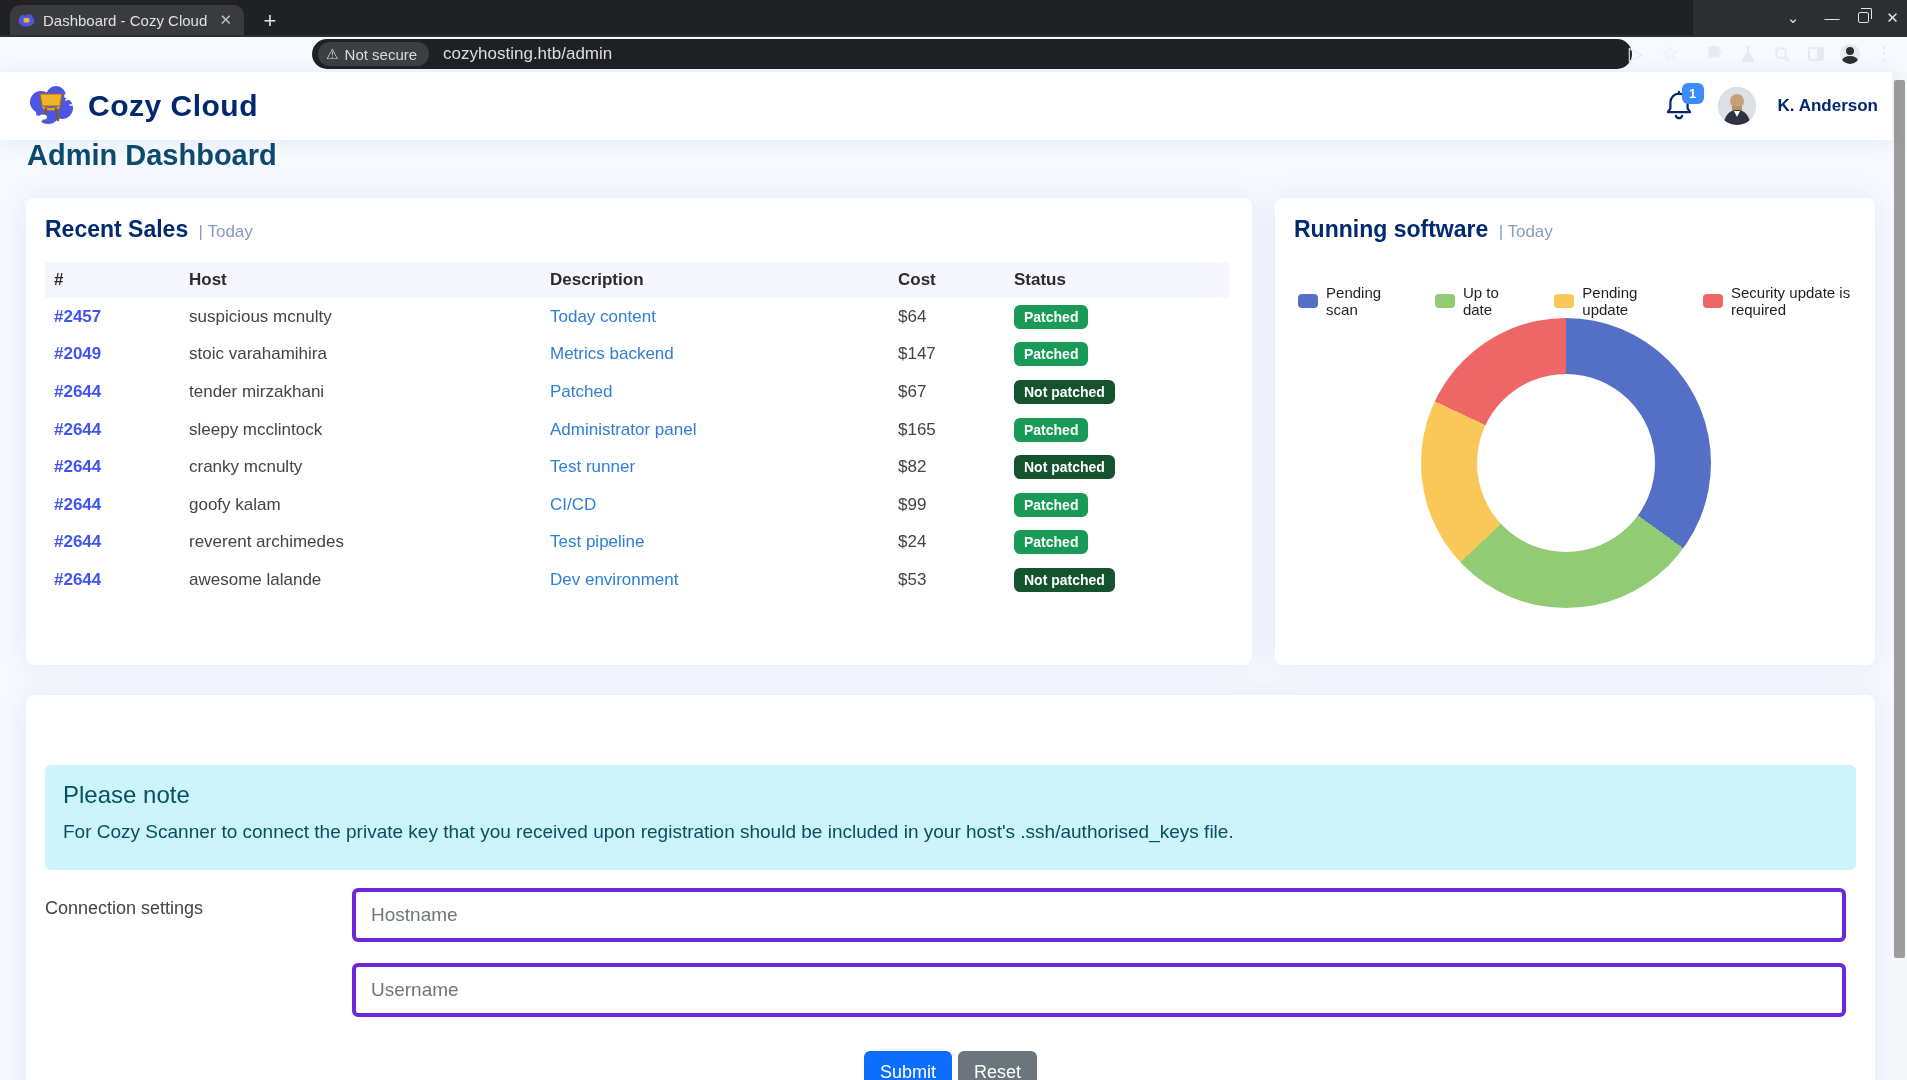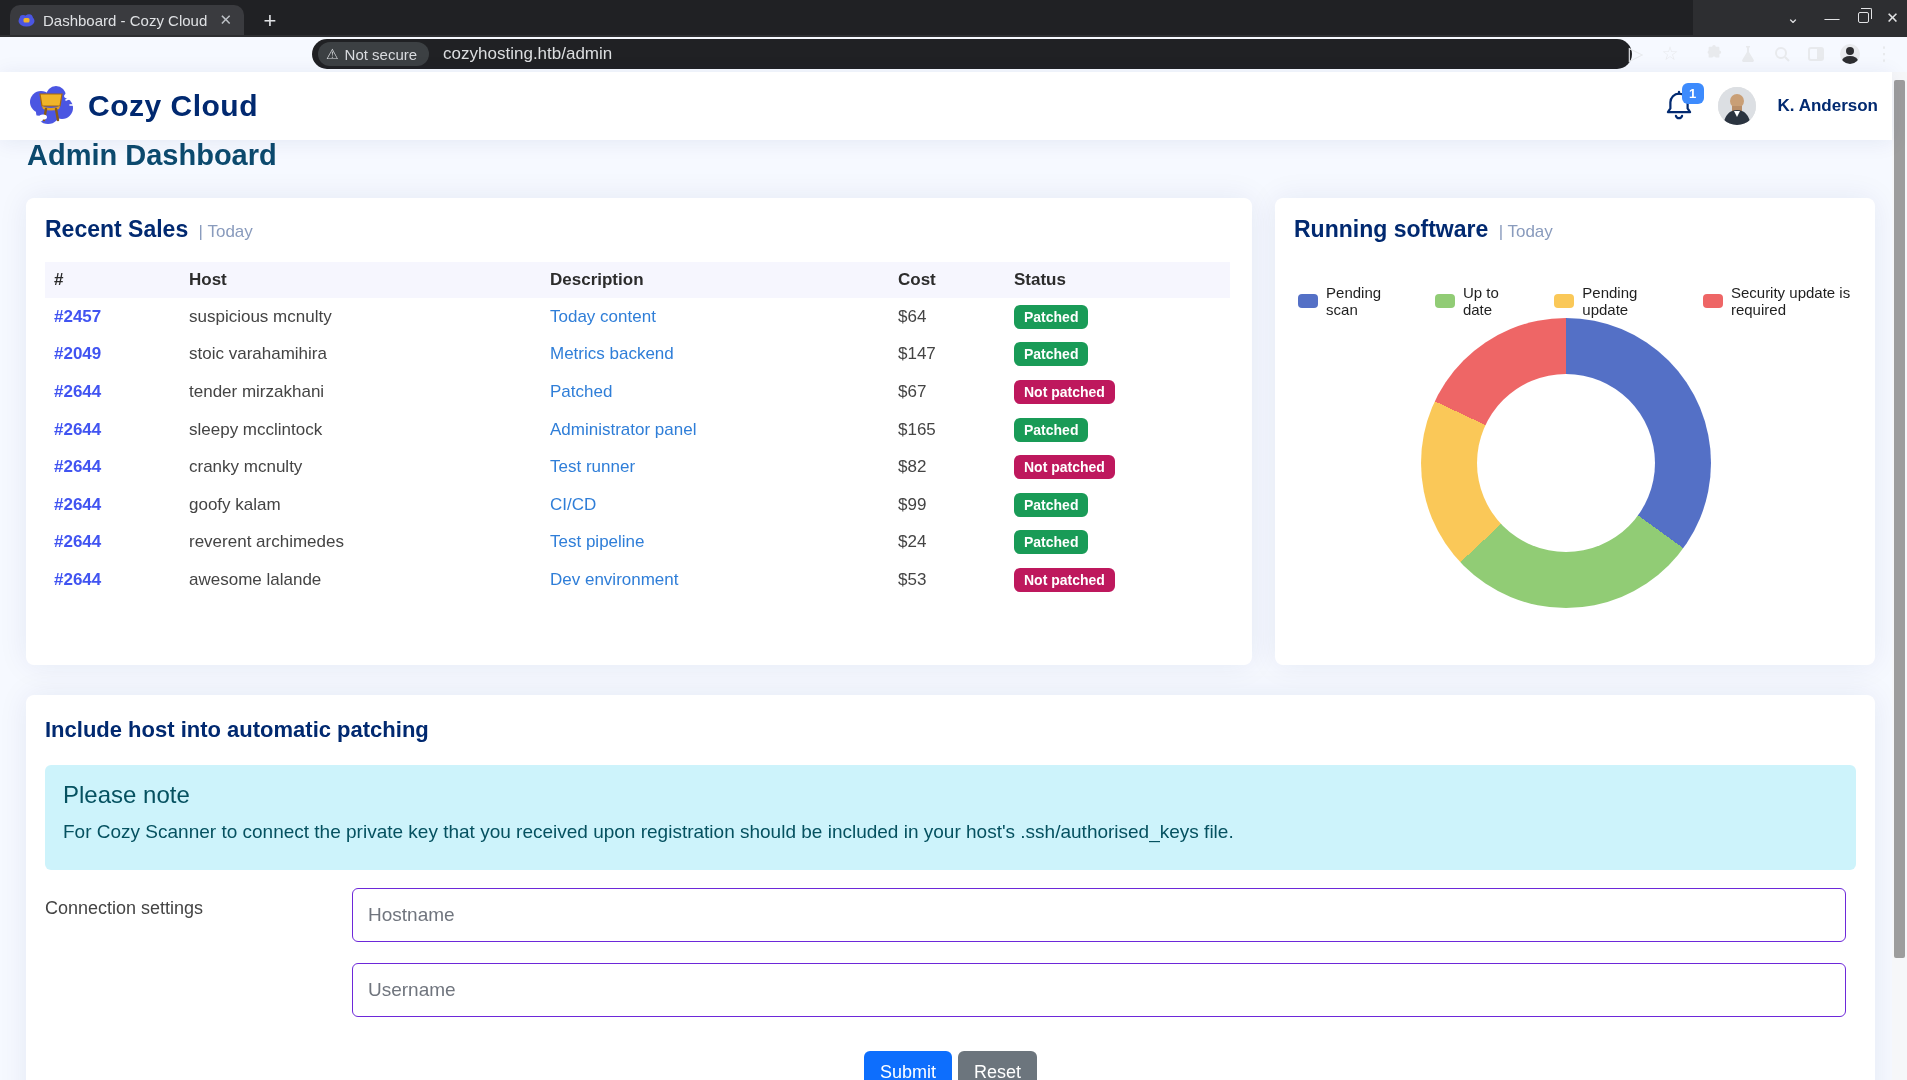--- a/index.html
+++ b/index.html
@@ -65,40 +65,40 @@
   #thead { height:36px; background:#f6f6fe; font-weight:bold; color:#2c2c2c; font-size:17px; }
   #thead > div { padding-left:9px; }
   .trow { height:37.6px; font-size:17px; color:#444; }
   .trow > * { padding-left:9px; }
   .c-id { color:#4154f1; font-weight:bold; text-decoration:none; }
   .c-desc { color:#2f7ed8; text-decoration:none; }
   .badge { display:inline-block; color:#fff; font-size:14px; font-weight:bold;
            padding:5px 10px; border-radius:6px; line-height:1; }
   .badge.success { background:#199b57; }
   .badge.warning { background:#fdc20a; }
-  .badge.danger  { background:#be185d; }
+  .badge.danger  { background:#14532d; }
 
   #chart-card { left:1275px; top:198px; width:600px; height:467px; }
   #legend { position:absolute; left:0; top:86px; width:100%; display:flex; justify-content:center;
             align-items:center; gap:13px; }
   .legend-item { display:flex; align-items:center; gap:8px;margin-left:23px; }
   .legend-swatch { width:25px; height:14px; border-radius:4px; }
   .legend-label { font-size:15px; color:#1f1f1f; }
   #donut { position:absolute; left:146px; top:120px; width:290px; height:290px; border-radius:50%; }
   #donut-hole { position:absolute; left:50%; top:50%; width:178px; height:178px; margin:-89px 0 0 -89px;
                 border-radius:50%; background:#ffffff; }
 
   #patch-card { left:26px; top:695px; width:1849px; height:430px; }
   #patch-title { position:absolute; left:19px; top:22px; font-size:22px; font-weight:bold; color:#012970; }
   #alert { position:absolute; left:19px; top:70px; width:1811px; height:105px; background:#cdf3fb;
            border-radius:6px; }
   #alert-title { position:absolute; left:18px; top:16px; font-size:24px; color:#055160; font-weight:500; }
   #alert-body { position:absolute; left:18px; top:56px; font-size:19px; color:#055160; }
   #conn-label { position:absolute; left:19px; top:203px; font-size:18px; color:#444; }
-  .form-input { position:absolute; left:326px; width:1494px; height:54px; border:1px solid #6d28d9;
+  .form-input { position:absolute; left:326px; width:1494px; height:54px; border:4px solid #6d28d9;
                 border-radius:6px; font-size:19px; padding:0 15px; color:#333; background:#fff;
                 font-family:"Liberation Sans", sans-serif; }
   .form-input::placeholder { color:#70757e; opacity:1; }
   #hostname-input { top:193px; }
   #username-input { top:268px; }
   #btn-row { position:absolute; left:0; top:356px; width:100%; display:flex; justify-content:center; gap:6px; }
   .btn { height:42px; border:none; border-radius:6px; color:#fff; font-size:18px; padding:0 16px;
          font-family:"Liberation Sans", sans-serif; cursor:pointer; }
   .btn.primary { background:#0d6efd; }
   .btn.secondary { background:#6c757d; }
@@ -322,21 +322,20 @@
     <span class="legend-swatch" style="background: rgb(238, 102, 102);"></span>
     <span class="legend-label">Security update is required</span>
   </div>
 </div>
     <div id="donut" style="background: conic-gradient(rgb(84, 112, 198) 0deg, rgb(84, 112, 198) 126deg, rgb(145, 204, 117) 126deg, rgb(145, 204, 117) 226.8deg, rgb(250, 200, 88) 226.8deg, rgb(250, 200, 88) 295.2deg, rgb(238, 102, 102) 295.2deg, rgb(238, 102, 102) 360deg);">
       <div id="donut-hole"></div>
     </div>
   </div>
 
   <div id="patch-card" class="card abs">
-    <div id="patch-title">Include host into automatic patching</div>
     <div id="alert">
       <div id="alert-title">Please note</div>
       <div id="alert-body">For Cozy Scanner to connect the private key that you received upon registration should be included in your host's .ssh/authorised_keys file.</div>
     </div>
     <div id="conn-label">Connection settings</div>
     <input id="hostname-input" class="form-input" type="text" placeholder="Hostname" style="">
     <input id="username-input" class="form-input" type="text" placeholder="Username" style="">
     <div id="btn-row">
       <button class="btn primary">Submit</button>
       <button class="btn secondary">Reset</button>

